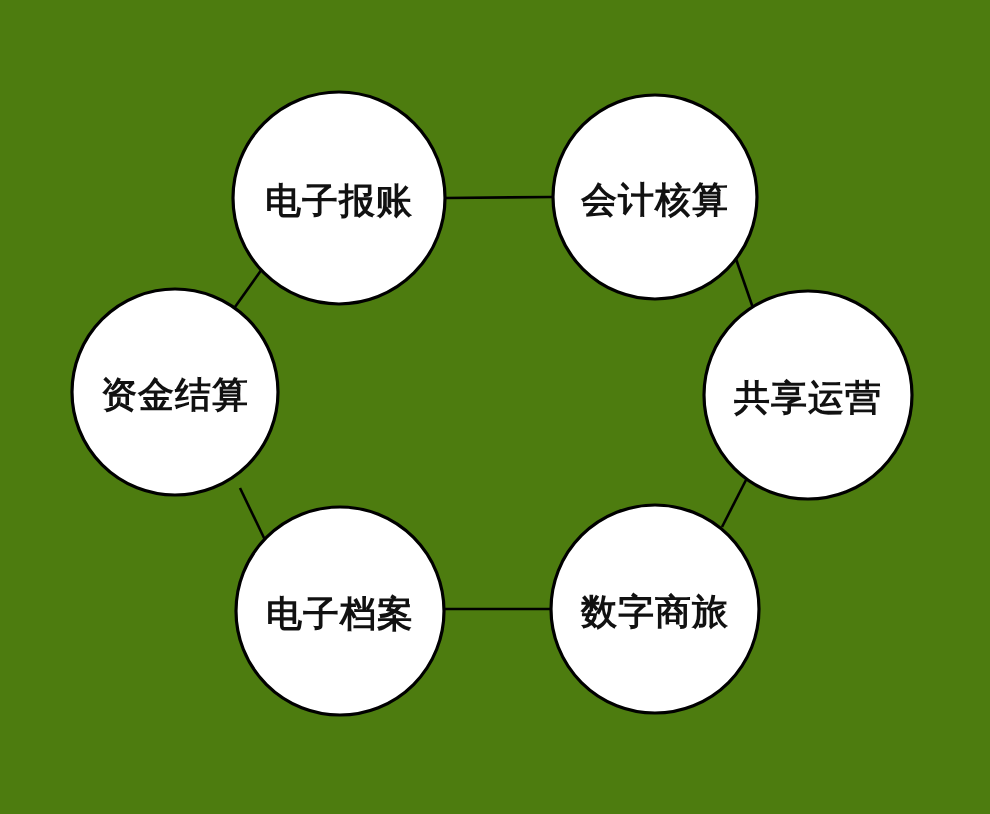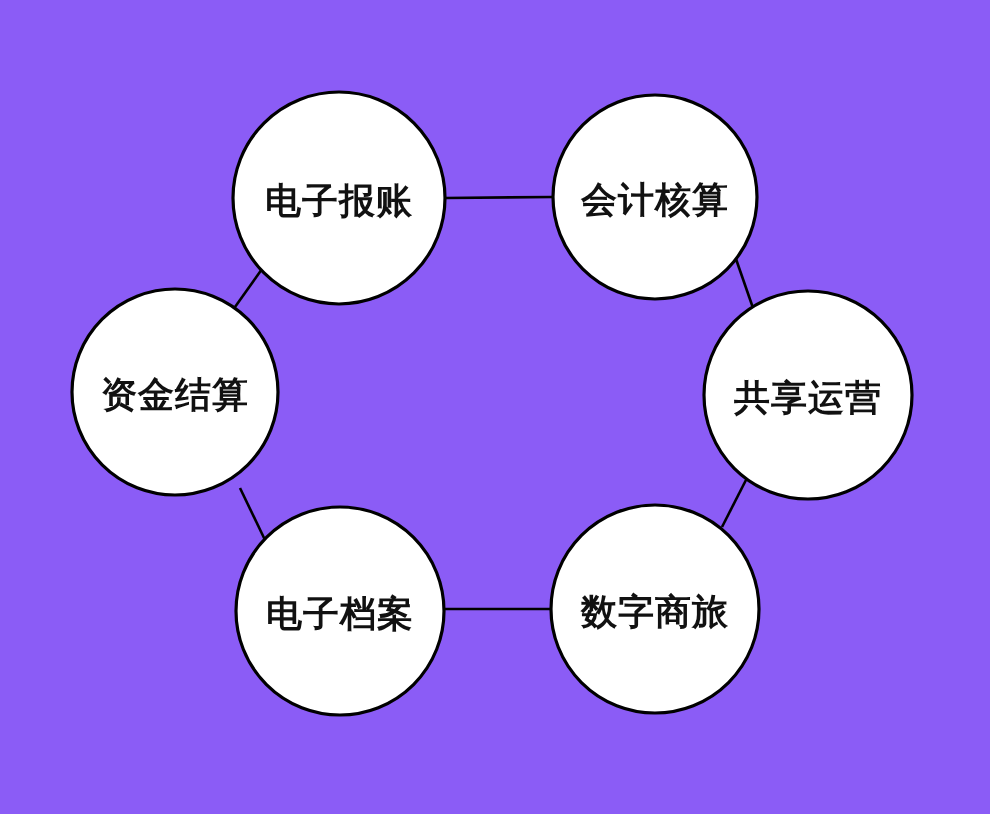--- a/index.html
+++ b/index.html
@@ -11,21 +11,21 @@
   body {
     width: 990px;
     height: 814px;
     font-family: "Liberation Sans", "DejaVu Sans", sans-serif;
     overflow: hidden;
   }
   #diagram-root {
     position: relative;
     width: 990px;
     height: 814px;
-    background: #8b5cf6;
+    background: #4d7c0f;
   }
   #diagram-svg {
     position: absolute;
     top: 0;
     left: 0;
     width: 990px;
     height: 814px;
     display: block;
   }
   .node-circle {

